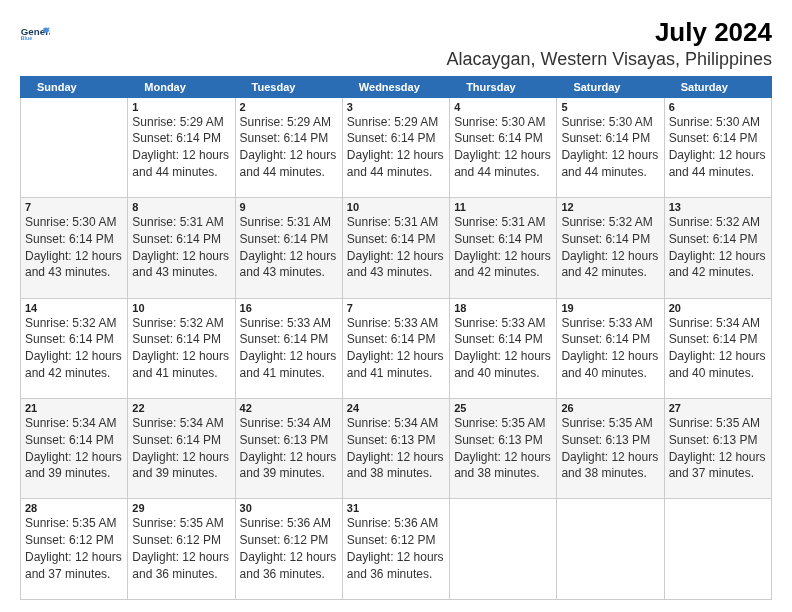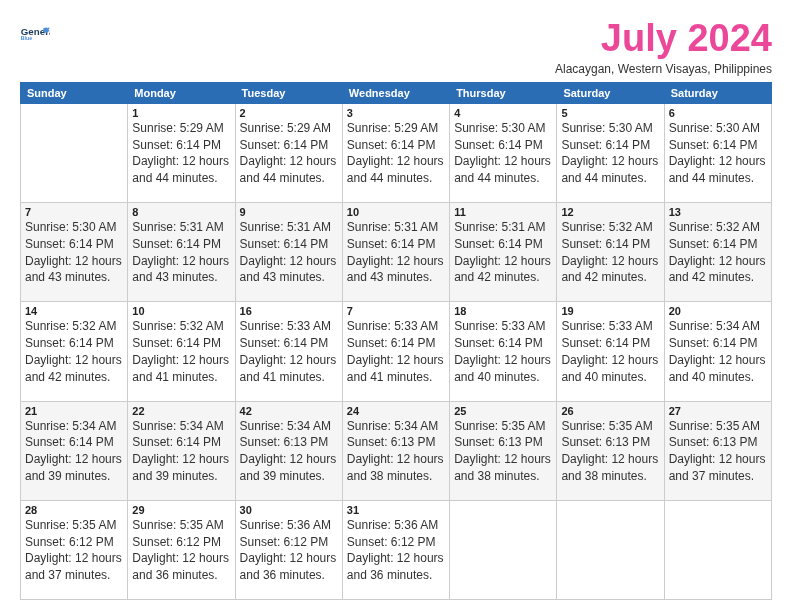--- a/index.html
+++ b/index.html
@@ -29,42 +29,42 @@
       align-items: flex-start;
     }
     .logo-icon {
       width: 30px;
       height: 30px;
     }
     .title-section {
       text-align: right;
     }
     .main-title {
-      font-size: 38px;
+      font-size: 26px;
       font-weight: bold;
-      color: #ec4899;
+      color: #000000;
       line-height: 1.1;
     }
     .subtitle {
-      font-size: 12px;
+      font-size: 18px;
       color: #333;
       margin-top: 2px;
     }
     .calendar {
       flex: 1;
       border: 1px solid #ccc;
       border-collapse: collapse;
       width: 100%;
       table-layout: fixed;
       font-size: 9px;
     }
     .calendar th {
       background: #2a6db5;
       color: #fff;
-      padding: 4px 6px;
+      padding: 4px 16px;
       font-size: 11px;
       font-weight: bold;
       text-align: left;
       border: 1px solid #2a6db5;
     }
     .calendar td {
       vertical-align: top;
       border: 1px solid #ccc;
       padding: 3px 4px;
       height: 88px;

